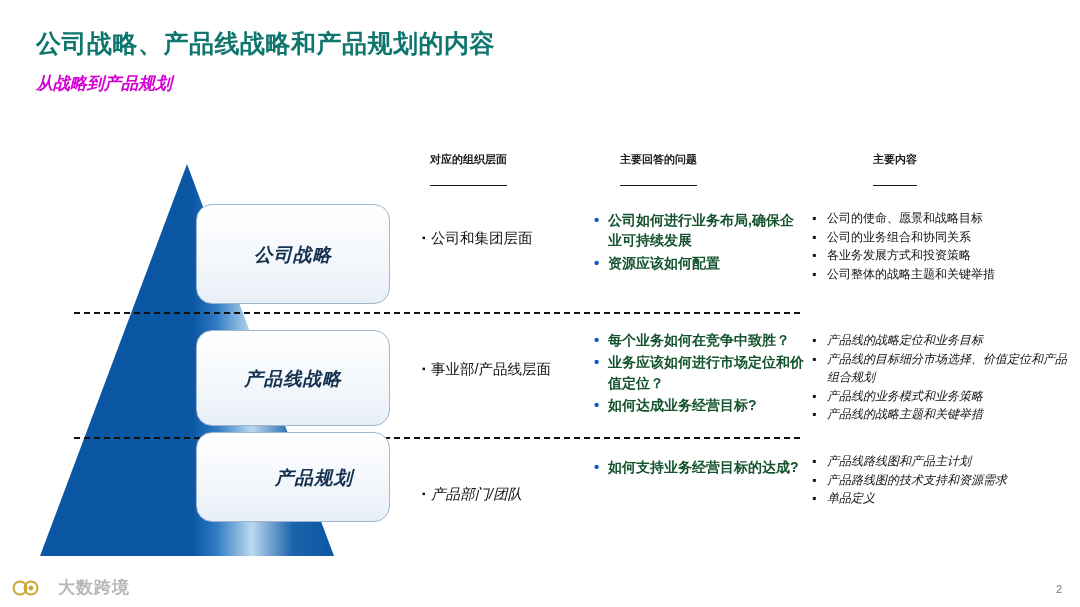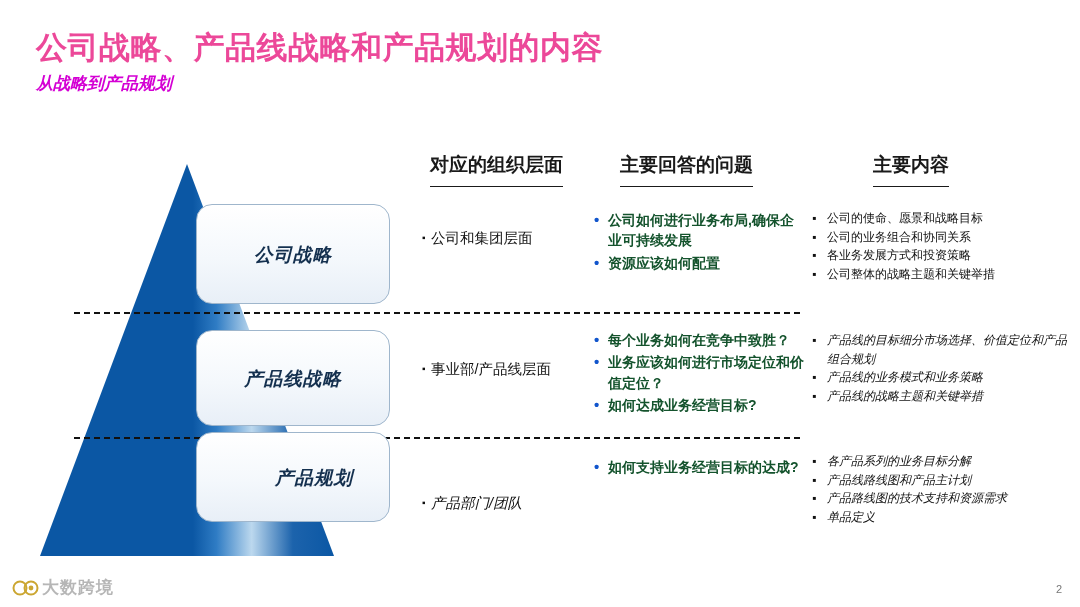--- a/index.html
+++ b/index.html
@@ -20,45 +20,45 @@
     width: 1080px;
     height: 607px;
     background: #ffffff;
   }
 
   
   .title-main {
     position: absolute;
     left: 36px;
     top: 27px;
-    font-size: 31px;
-    font-weight: bold;
-    color: #ec4899;
+    font-size: 25px;
+    font-weight: bold;
+    color: #0f766e;
     letter-spacing: 0.5px;
     white-space: nowrap;
   }
   .title-sub {
     position: absolute;
     left: 36px;
     top: 72px;
     font-size: 17px;
     font-weight: bold;
     font-style: italic;
     color: #d400d4;
     white-space: nowrap;
   }
 
   
   .col-head {
     position: absolute;
-    font-size: 19px;
+    font-size: 11px;
     font-weight: bold;
     color: #1a1a1a;
     border-bottom: 1.5px solid #1a1a1a;
-    padding-bottom: 8px;
+    padding-bottom: 18px;
     white-space: nowrap;
   }
   #head-org  { left: 430px; top: 152px; }
   #head-q    { left: 620px; top: 152px; }
   #head-c    { left: 873px; top: 152px; }
 
   
   #pyramid-wrap {
     position: absolute;
     left: 40px;
@@ -112,21 +112,21 @@
   }
   .org-cell .bullet {
     display: inline-block;
     width: 9px;
     color: #111;
     font-size: 10px;
     vertical-align: 2px;
   }
   #org1 { top: 229px; }
   #org2 { top: 360px; }
-  #org3 { top: 485px; margin-top: 9px; }
+  #org3 { top: 485px; }
   #org3 .txt { font-style: italic; }
 
   
   .q-block {
     position: absolute;
     left: 592px;
     width: 215px;
     color: #14532d;
     font-size: 14px;
     font-weight: bold;
@@ -177,21 +177,21 @@
   #c2 .c-item, #c3 .c-item { font-style: italic; }
   #c2 .c-item { white-space: normal; }
 
   
   #watermark {
     position: absolute;
     left: 12px;
     bottom: 8px;
     display: flex;
     align-items: center;
-    gap: 2px;
+    gap: 18px;
     opacity: 0.95;
     margin-top: 40px;
   }
   #wm-text {
     font-size: 17px;
     font-weight: bold;
     color: #b3b3b3;
     letter-spacing: 1px;
   }
   #page-num {
@@ -266,26 +266,26 @@
     <div class="q-item">如何支持业务经营目标的达成?</div>
   </div>
 
   <div class="c-block" id="c1">
     <div class="c-item">公司的使命、愿景和战略目标</div>
     <div class="c-item">公司的业务组合和协同关系</div>
     <div class="c-item">各业务发展方式和投资策略</div>
     <div class="c-item">公司整体的战略主题和关键举措</div>
   </div>
   <div class="c-block" id="c2">
+    <div class="c-item">产品线的战略定位和业务目标</div>
     <div class="c-item">产品线的目标细分市场选择、价值定位和产品组合规划</div>
     <div class="c-item">产品线的业务模式和业务策略</div>
     <div class="c-item">产品线的战略主题和关键举措</div>
   </div>
   <div class="c-block" id="c3">
-    <div class="c-item">各产品系列的业务目标分解</div>
     <div class="c-item">产品线路线图和产品主计划</div>
     <div class="c-item">产品路线图的技术支持和资源需求</div>
     <div class="c-item">单品定义</div>
   </div>
 
   <div id="watermark">
     <svg width="28" height="22" viewBox="0 0 28 22">
       <circle cx="8" cy="11" r="6.5" fill="none" stroke="#c9a227" stroke-width="2"></circle>
       <circle cx="19" cy="11" r="6.5" fill="none" stroke="#c9a227" stroke-width="2"></circle>
       <circle cx="19" cy="11" r="2.4" fill="#c9a227"></circle>

